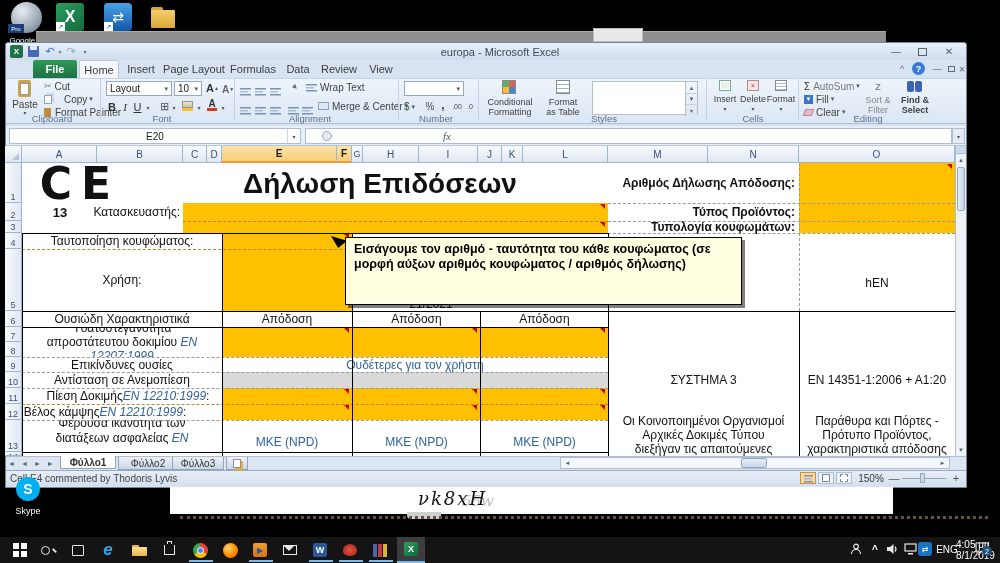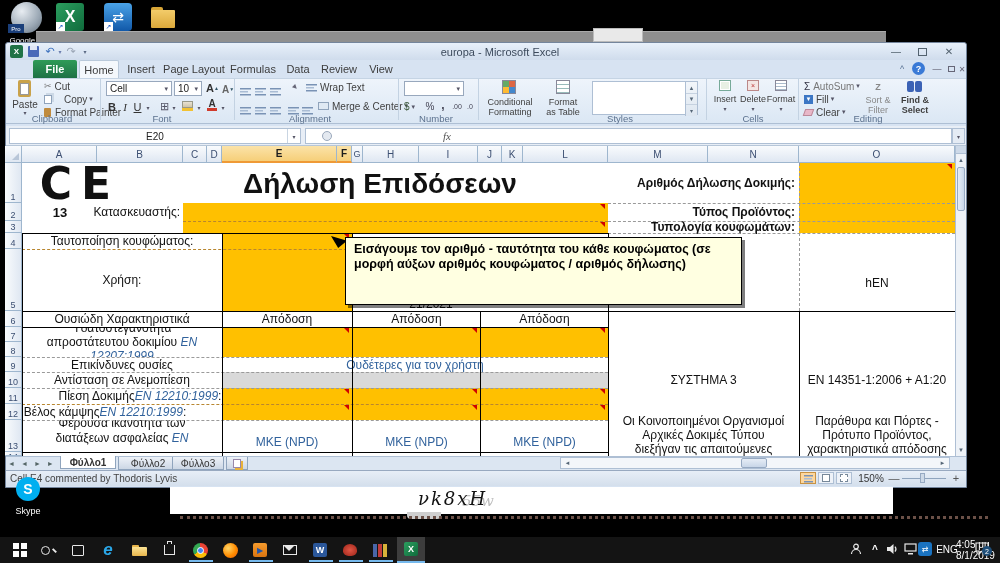--- a/index.html
+++ b/index.html
@@ -116,21 +116,21 @@
       <span class="dd">▾</span>
     </div>
   <div class="a fr" style="left:44px;top:106px;height:12px">
       <span style="width:7px;height:9px;background:#c08b3e;border-radius:1px"></span>
       <span class="rbtn" style="margin-left:4px;white-space:nowrap">Format Painter</span>
     </div>
   <div class="glab" style="left:8px;top:113px;width:88px">Clipboard</div>
   <div class="gdiv" style="left:100px"></div>
 
   <div class="a combo" style="left:106px;top:81px;width:66px;height:15px">
-      <span>Cell</span>
+      <span>Layout</span>
       <span class="dd">▾</span>
     </div>
   <div class="a combo" style="left:174px;top:81px;width:28px;height:15px">
       <span>10</span>
       <span class="dd">▾</span>
     </div>
   <div class="a fr" style="left:206px;top:81px;height:14px;font-weight:bold;color:#333;font-size:11px">
       <span>A</span>
       <span style="font-size:5px;color:#356">▲</span>
     </div>
@@ -203,21 +203,21 @@
     <div class="a rbtn" style="left:0;top:17px;width:46px;font-size:9px">Format</div>
     <div class="a rbtn" style="left:0;top:27px;width:46px;font-size:9px">as Table</div>
   </div>
   <div class="a" style="left:592px;top:81px;width:106px;height:34px;background:#fff;border:1px solid #aebfd4">
     <div class="a" style="right:0;top:0;width:12px;height:34px;border-left:1px solid #aebfd4;background:linear-gradient(#f2f6fa,#dde6f0)">
       <div class="fc" style="height:11px;font-size:6px;color:#567">▲</div>
       <div class="fc" style="height:11px;font-size:6px;color:#567;border-top:1px solid #c6d2e0">▼</div>
       <div class="fc" style="height:11px;font-size:6px;color:#567;border-top:1px solid #c6d2e0">▾</div>
     </div>
   </div>
-  <div class="glab" style="left:560px;top:113px;width:120px">Styles</div>
+  <div class="glab" style="left:544px;top:113px;width:120px">Styles</div>
   <div class="gdiv" style="left:706px"></div>
 
   <div class="a" style="left:712px;top:80px;width:26px;text-align:center">
     <div class="a" style="left:7px;top:0;width:12px;height:11px;background:#e8f0e4;border:1px solid #7a9;box-shadow:inset 0 0 0 1px #fff"></div>
     <div class="a rbtn" style="left:-3px;top:14px;width:32px;font-size:9px">Insert</div>
     <div class="a fc" style="left:9px;top:25px;width:8px;height:7px;font-size:6px;color:#556">▾</div>
   </div>
   <div class="a" style="left:740px;top:80px;width:26px;text-align:center">
     <div class="a fc" style="left:7px;top:0;width:12px;height:11px;background:#f4e6e4;border:1px solid #b88;color:#b33;font-size:7px">×</div>
     <div class="a rbtn" style="left:-3px;top:14px;width:32px;font-size:9px">Delete</div>
@@ -318,21 +318,21 @@
   <div class="gr" style="left:481px;top:372px;width:127px;height:16px"></div>
   <div class="or" style="left:222px;top:388px;width:130px;height:16px"></div>
   <div class="or" style="left:353px;top:388px;width:127px;height:16px"></div>
   <div class="or" style="left:481px;top:388px;width:127px;height:16px"></div>
   <div class="or" style="left:222px;top:404px;width:130px;height:16px"></div>
   <div class="or" style="left:353px;top:404px;width:127px;height:16px"></div>
   <div class="or" style="left:481px;top:404px;width:127px;height:16px"></div>
 
   <div class="lab" style="left:25px;top:163px;width:110px;height:40px;font-size:44px;font-weight:bold;letter-spacing:9px;font-family:'DejaVu Sans',sans-serif">CE</div>
   <div class="lab" style="left:170px;top:166px;width:420px;height:36px;font-size:28px;font-weight:bold">Δήλωση Επιδόσεων</div>
-  <div class="lab" style="left:545px;top:175px;width:250px;height:16px;font-weight:bold;justify-content:flex-end">Αριθμός Δήλωσης Δοκιμής:</div>
+  <div class="lab" style="left:545px;top:175px;width:250px;height:16px;font-weight:bold;justify-content:flex-end">Αριθμός Δήλωσης Απόδοσης:</div>
   <div class="lab" style="left:30px;top:204px;width:60px;height:16px;font-weight:bold;font-size:13px">13</div>
   <div class="lab" style="left:22px;top:204px;width:158px;height:16px;justify-content:flex-end">Κατασκευαστής:</div>
   <div class="lab" style="left:545px;top:205px;width:250px;height:14px;font-weight:bold;justify-content:flex-end">Τύπος Προϊόντος:</div>
   <div class="lab" style="left:545px;top:220px;width:250px;height:13px;font-weight:bold;justify-content:flex-end">Τυπολογία κουφωμάτων:</div>
   <div class="lab" style="left:22px;top:233px;width:200px;height:16px">Ταυτοποίηση κουφώματος:</div>
   <div class="lab" style="left:22px;top:249px;width:200px;height:62px">Χρήση:</div>
   <div class="lab" style="left:799px;top:275px;width:156px;height:16px">hEN</div>
   <div class="lab" style="left:648px;top:266px;width:92px;height:13px;justify-content:flex-end">ης της</div>
   <div class="lab" style="left:648px;top:281px;width:92px;height:13px;justify-content:flex-end">σης</div>
   <div class="lab" style="left:400px;top:296px;width:62px;height:16px;z-index:1">21/2021</div>
@@ -343,21 +343,21 @@
   <div class="a" style="left:22px;top:327px;width:200px;height:30px;overflow:hidden">
     <div style="transform:translateY(-6px);text-align:center;font-size:12px;line-height:14px;color:#111">
       <div>Υδατοστεγανότητα</div>
       <div><span>απροστάτευτου δοκιμίου </span><span class="en">EN</span></div>
       <div class="en">12207:1999</div>
     </div>
   </div>
   <div class="lab" style="left:22px;top:357px;width:200px;height:15px">Επικίνδυνες ουσίες</div>
   <div class="lab blue" style="left:222px;top:357px;width:386px;height:15px">Ουδέτερες για τον χρήστη</div>
   <div class="lab" style="left:22px;top:372px;width:200px;height:16px">Αντίσταση σε Ανεμοπίεση</div>
-  <div class="lab" style="left:22px;top:388px;width:236px;height:16px">
+  <div class="lab" style="left:10px;top:388px;width:236px;height:16px">
       <span>Πίεση Δοκιμής </span>
       <span class="en">EN 12210:1999</span>
       <span>:</span>
     </div>
   <div class="lab" style="left:22px;top:404px;width:166px;height:16px">
       <span>Βέλος κάμψης </span>
       <span class="en">EN 12210:1999</span>
       <span>:</span>
     </div>
   <div class="a" style="left:22px;top:420px;width:200px;height:32px;overflow:hidden">

